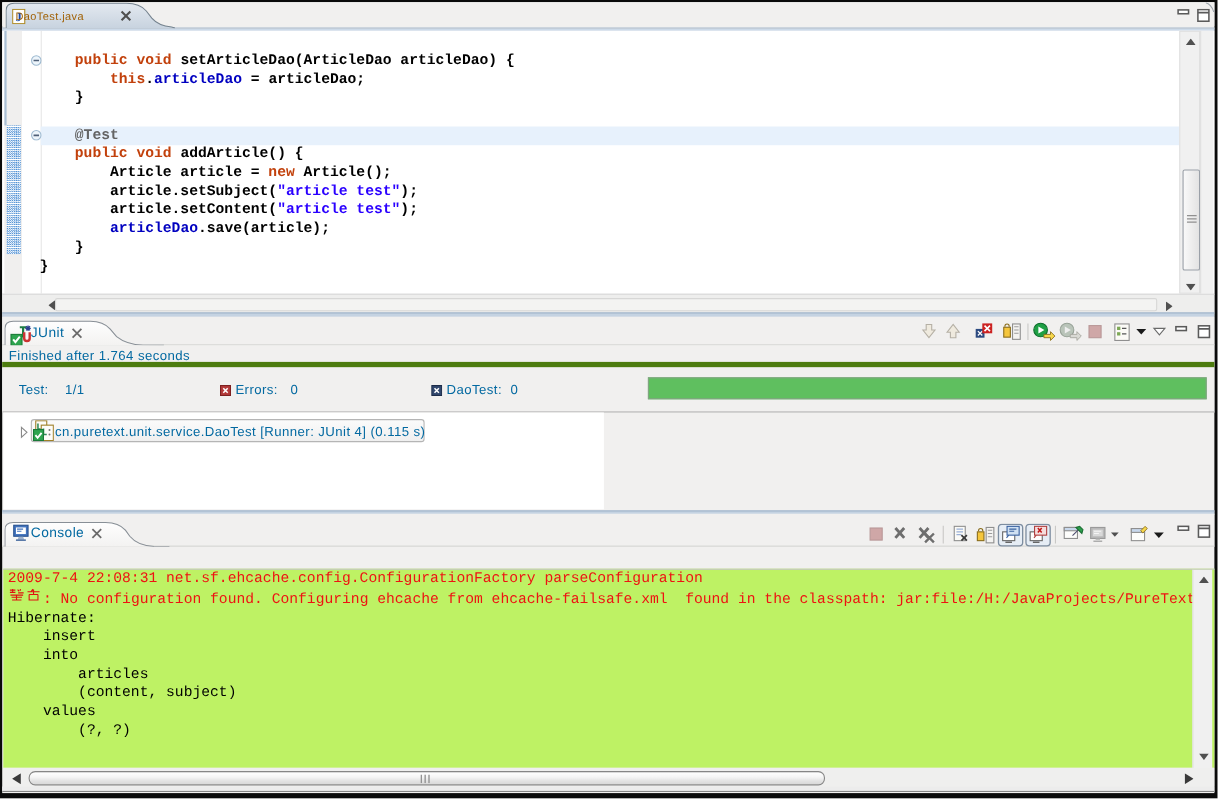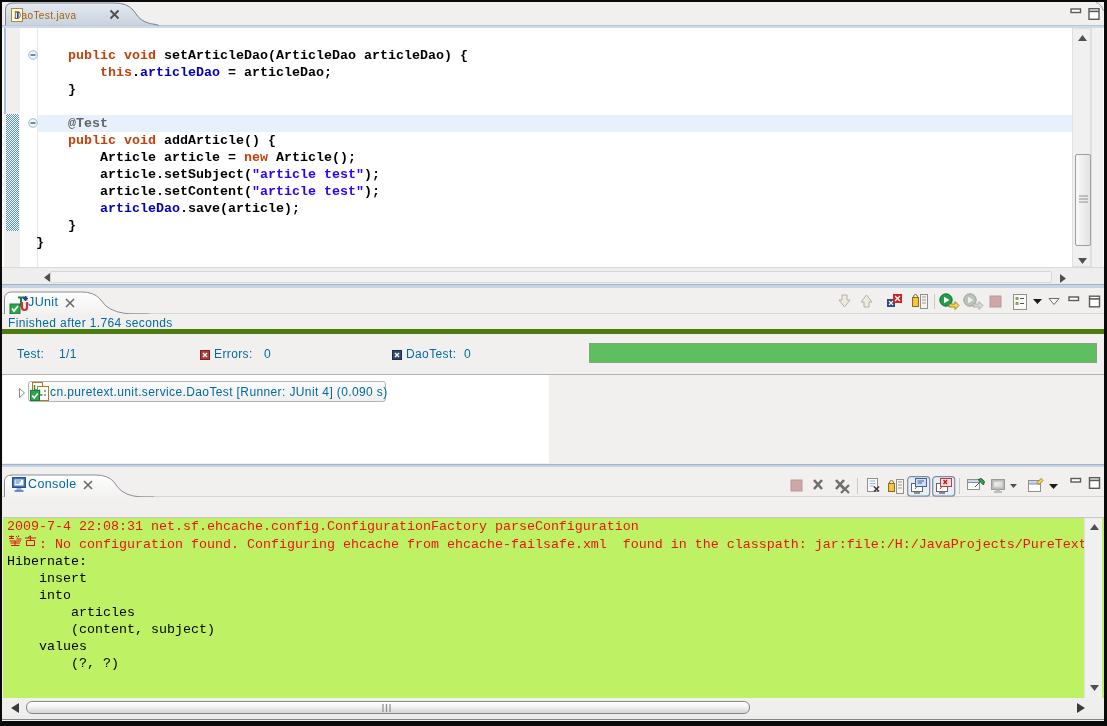--- a/index.html
+++ b/index.html
@@ -252,21 +252,21 @@
         <svg class="abs" style="left:27px;top:7px;" width="19" height="19" viewBox="0 0 19 19">
           <rect x="2.5" y="0.5" width="10" height="12" fill="#fdfcf8" stroke="#a08028"></rect>
           <path d="M4.5,3 L4.5,8 M4.5,8 L7,8" stroke="#2e8b57" stroke-width="1.4" fill="none"></path>
           <rect x="7.5" y="4.5" width="11" height="14" fill="#fdfcf8" stroke="#a08028"></rect>
           <path d="M9.5,7.5 L9.5,13 M9.5,13 L12.5,13" stroke="#2e8b57" stroke-width="1.5" fill="none"></path>
           <circle cx="15" cy="9" r="0.9" fill="#777"></circle>
               <circle cx="15" cy="13" r="0.9" fill="#777"></circle>
           <rect x="0.5" y="8.5" width="9" height="10" fill="#2ea44f" stroke="#1a7a38"></rect>
           <path d="M2.2,13.5 L4.2,16 L7.8,11.5" stroke="#fff" stroke-width="1.7" fill="none"></path>
         </svg>
-        <div class="txt" style="left:47px;top:10px;">cn.puretext.unit.service.DaoTest [Runner: JUnit 4] (0.090 s)</div>
+        <div class="txt" style="left:47px;top:10px;">cn.puretext.unit.service.DaoTest [Runner: JUnit 4] (0.115 s)</div>
       </div>
     </div>
   </div>
   <div class="sash" style="top:462px;"></div>
 
   <div id="csec">
     <div id="ctabbar">
       <svg class="abs" style="left:2px;top:5px;" width="155" height="25" viewBox="0 0 155 25">
         <path d="M0.5,25 L0.5,9.5 Q0.5,3 8,3 L92,3 Q104,3 110,10 L114,15.5 Q121,24 136,24.8 L150,25 Z" fill="url(#gwtab)" stroke="none"></path>
         <path d="M0.5,25 L0.5,9.5 Q0.5,3 8,3 L92,3 Q104,3 110,10 L114,15.5 Q121,24 136,24.8 L150,25" fill="none" stroke="#888f96" stroke-width="1"></path>

